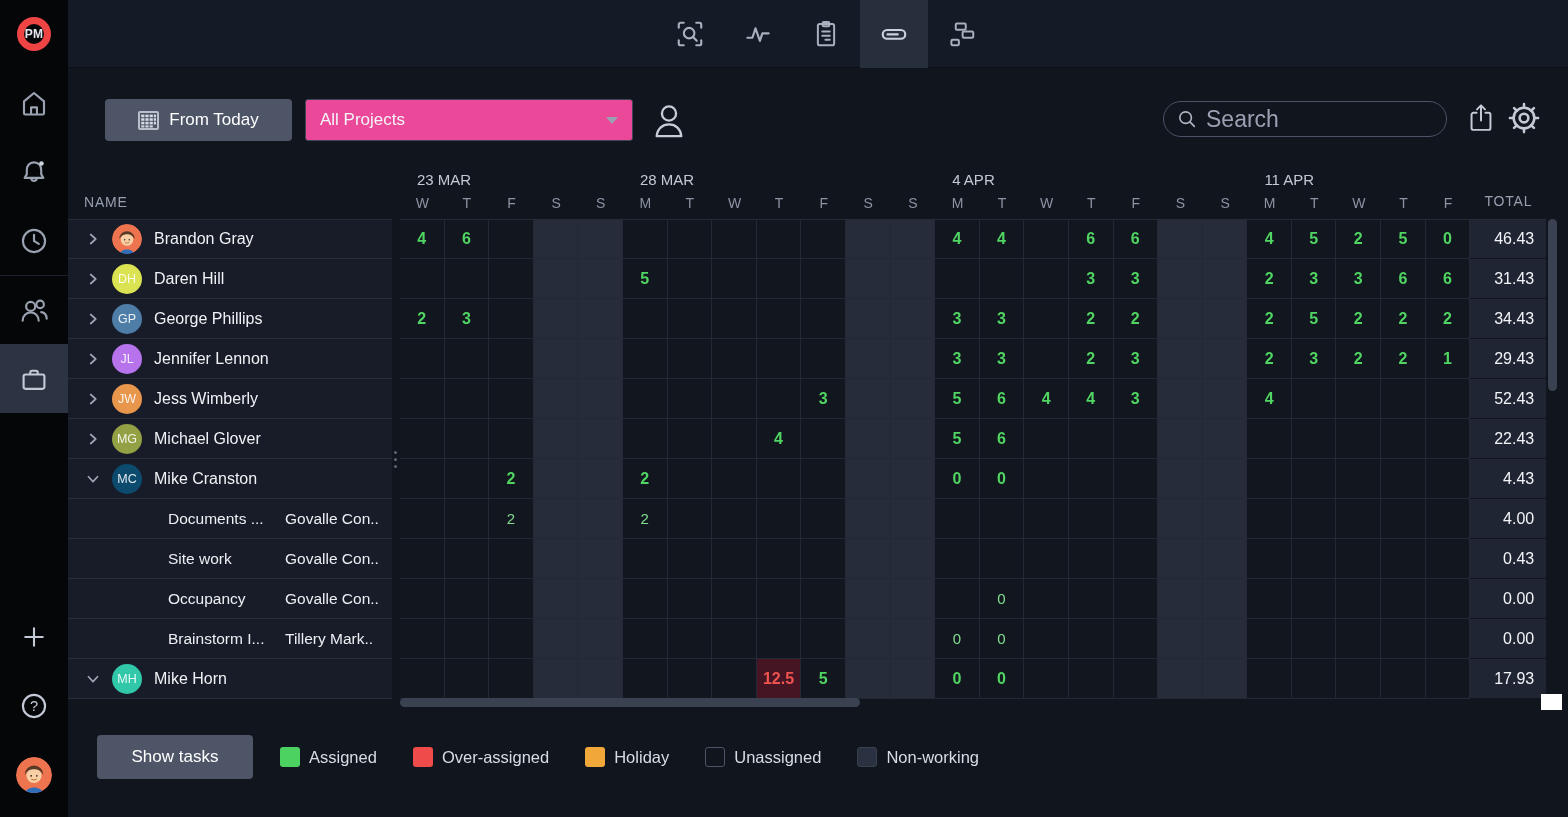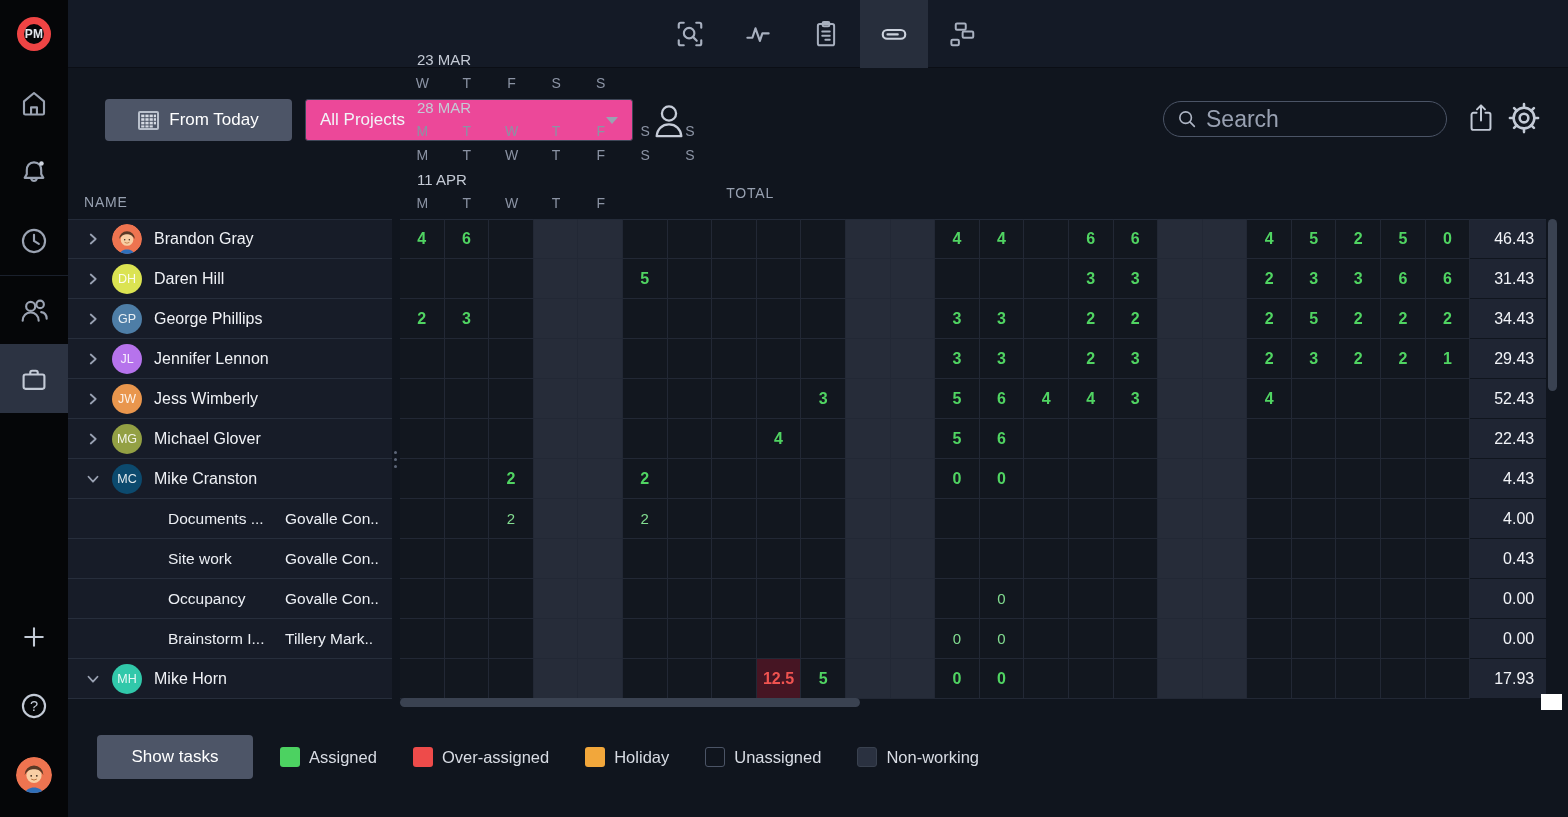--- a/index.html
+++ b/index.html
@@ -47,26 +47,26 @@
      font-size:23px; font-family:"Liberation Sans", sans-serif; width:100%; }
   .search-pill input::placeholder { color:#99a1b2; }
   .icon-btn { position:absolute; cursor:pointer; }
   .export-btn { left:1399px; top:34px; }
   .gear-btn  { left:1438px; top:32px; }
 
   
   .grid { position:absolute; left:0; top:83px; width:1500px; }
   .grid-hdr { display:flex; align-items:flex-end; height:68px; }
   .hdr-name { width:332px; padding-left:16px; padding-bottom:9px; color:#97a0b0; font-size:14px; letter-spacing:.8px; }
-  .week-groups { display:flex;flex-direction:column; }
+  .week-groups { display:flex; }
   .week-group { }
   .week-label { color:#c4cad5; font-size:15px; padding-left:17px; margin-bottom:7px; }
   .day-letters { display:flex; }
   .day-letter { width:44.6px; text-align:center; color:#8b93a4; font-size:14px; padding-bottom:8px; }
-  .hdr-total { width:76px; text-align:center; padding-bottom:18px; color:#97a0b0; font-size:14px; letter-spacing:.8px; }
+  .hdr-total { width:76px; text-align:center; padding-bottom:10px; color:#97a0b0; font-size:14px; letter-spacing:.8px; }
 
   .grid-body { }
   .row { display:flex; height:40px; }
   .row:first-child > .name-cell, .row:first-child .cell, .row:first-child > .total-cell { border-top:1px solid #242b39; }
   .name-cell { width:324px; margin-right:8px; background:#171c28; border-bottom:1px solid #272e3c;
      display:flex; align-items:center; padding-left:14px; cursor:pointer; }
   .chev { width:22px; height:22px; display:flex; align-items:center; justify-content:center; cursor:pointer; flex:none; }
   .avatar { width:30px; height:30px; border-radius:50%; margin-left:8px; flex:none;
      display:flex; align-items:center; justify-content:center; font-size:12.5px; font-weight:normal; color:rgba(255,255,255,.88); }
   .avatar.photo { overflow:hidden; }
@@ -325,20 +325,21 @@
               <div class="day-letter">M</div>
               <div class="day-letter">T</div>
               <div class="day-letter">W</div>
               <div class="day-letter">T</div>
               <div class="day-letter">F</div>
               <div class="day-letter">S</div>
               <div class="day-letter">S</div>
             </div>
           </div>
           <div class="week-group" style="width: 312.2px;">
+            <div class="week-label">4 APR</div>
             <div class="day-letters">
               <div class="day-letter">M</div>
               <div class="day-letter">T</div>
               <div class="day-letter">W</div>
               <div class="day-letter">T</div>
               <div class="day-letter">F</div>
               <div class="day-letter">S</div>
               <div class="day-letter">S</div>
             </div>
           </div>

